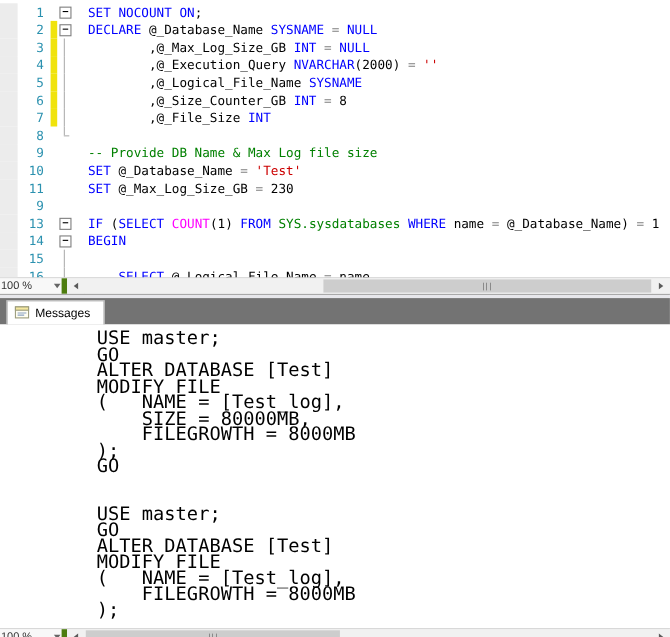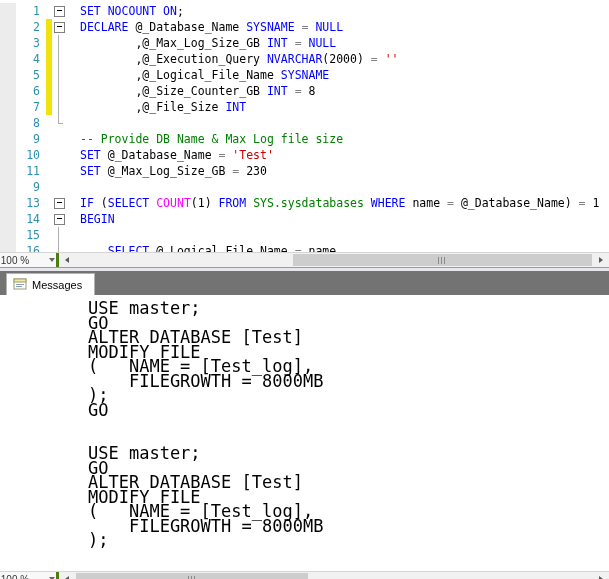--- a/index.html
+++ b/index.html
@@ -24,21 +24,21 @@
   .tok-pl{color:#000000;}
   .tok-op{color:#808080;}
   .tok-str{color:#cc0000;}
   .tok-com{color:#008000;}
   .tok-sys{color:#008000;}
   .tok-fn{color:#ff00ff;}
 
   
   .hscroll{height:15px;display:flex;background:#f1f1f1;border-top:1px solid #d5d5d5;box-sizing:border-box;}
   .zoom{width:56px;flex:none;display:flex;align-items:center;justify-content:center;gap:20px;
-        background:#f8f8f8;border-right:3px solid #4d7c0f;
+        background:#f8f8f8;border-right:5px solid #4d7c0f;
         font-family:"Liberation Sans",sans-serif;font-size:10px;color:#333;}
   .zoom-arrow{width:0;height:0;border-left:3px solid transparent;border-right:3px solid transparent;border-top:4px solid #666;}
   .sb-btn{width:16px;flex:none;display:flex;align-items:center;justify-content:center;background:#f1f1f1;}
   .tri-left{width:0;height:0;border-top:3px solid transparent;border-bottom:3px solid transparent;border-right:4px solid #5a5a5a;}
   .tri-right{width:0;height:0;border-top:3px solid transparent;border-bottom:3px solid transparent;border-left:4px solid #5a5a5a;}
   .sb-track{flex:1;position:relative;background:#f1f1f1;}
   .sb-thumb{position:absolute;top:1px;bottom:1px;left:42%;right:1px;background:#cdcdcd;display:flex;align-items:center;justify-content:center;}
   .grip{width:8px;height:7px;background:repeating-linear-gradient(to right,#8a8a8a 0 1px,transparent 1px 3px);}
 
   .splitter{height:4px;background:#e7e7eb;border-top:1px solid #9a9a9a;box-sizing:border-box;}
@@ -110,20 +110,21 @@
       <span>Messages</span>
     </div>
   </div>
 
   <div class="messages" id="messages">
       <div class="mline">USE master;</div>
       <div class="mline">GO</div>
       <div class="mline">ALTER DATABASE [Test]</div>
       <div class="mline">MODIFY FILE</div>
       <div class="mline">(   NAME = [Test_log],</div>
+      <div class="mline">    SIZE = 80000MB,</div>
       <div class="mline">    FILEGROWTH = 8000MB</div>
       <div class="mline">);</div>
       <div class="mline">GO</div>
       <div class="mline"></div>
       <div class="mline"></div>
       <div class="mline">USE master;</div>
       <div class="mline">GO</div>
       <div class="mline">ALTER DATABASE [Test]</div>
       <div class="mline">MODIFY FILE</div>
       <div class="mline">(   NAME = [Test_log],</div>

